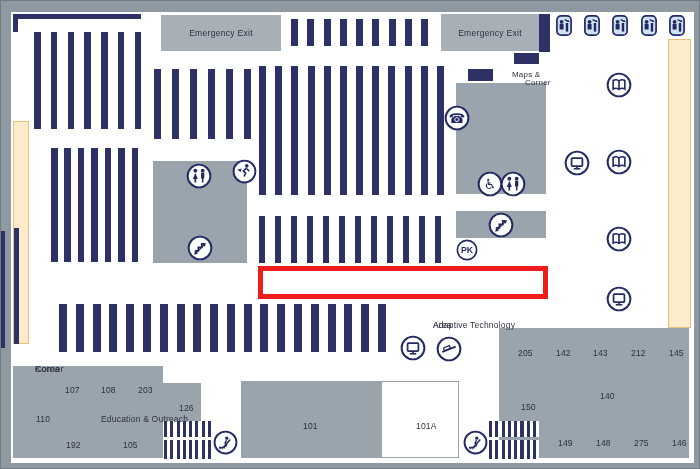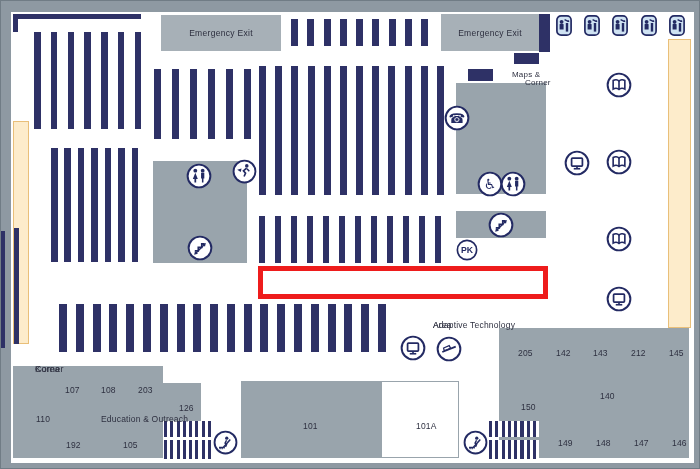--- a/index.html
+++ b/index.html
@@ -381,18 +381,18 @@
     <div class="lbl" style="left: 520px; top: 401px; font-size: 8.5px;">
       <div>150</div>
     </div>
     <div class="lbl" style="left: 557px; top: 437px; font-size: 8.5px;">
       <div>149</div>
     </div>
     <div class="lbl" style="left: 595px; top: 437px; font-size: 8.5px;">
       <div>148</div>
     </div>
     <div class="lbl" style="left: 633px; top: 437px; font-size: 8.5px;">
-      <div>147</div>
+      <div>275</div>
     </div>
     <div class="lbl" style="left: 671px; top: 437px; font-size: 8.5px;">
       <div>146</div>
     </div>
   </div>
 
 </body></html>

